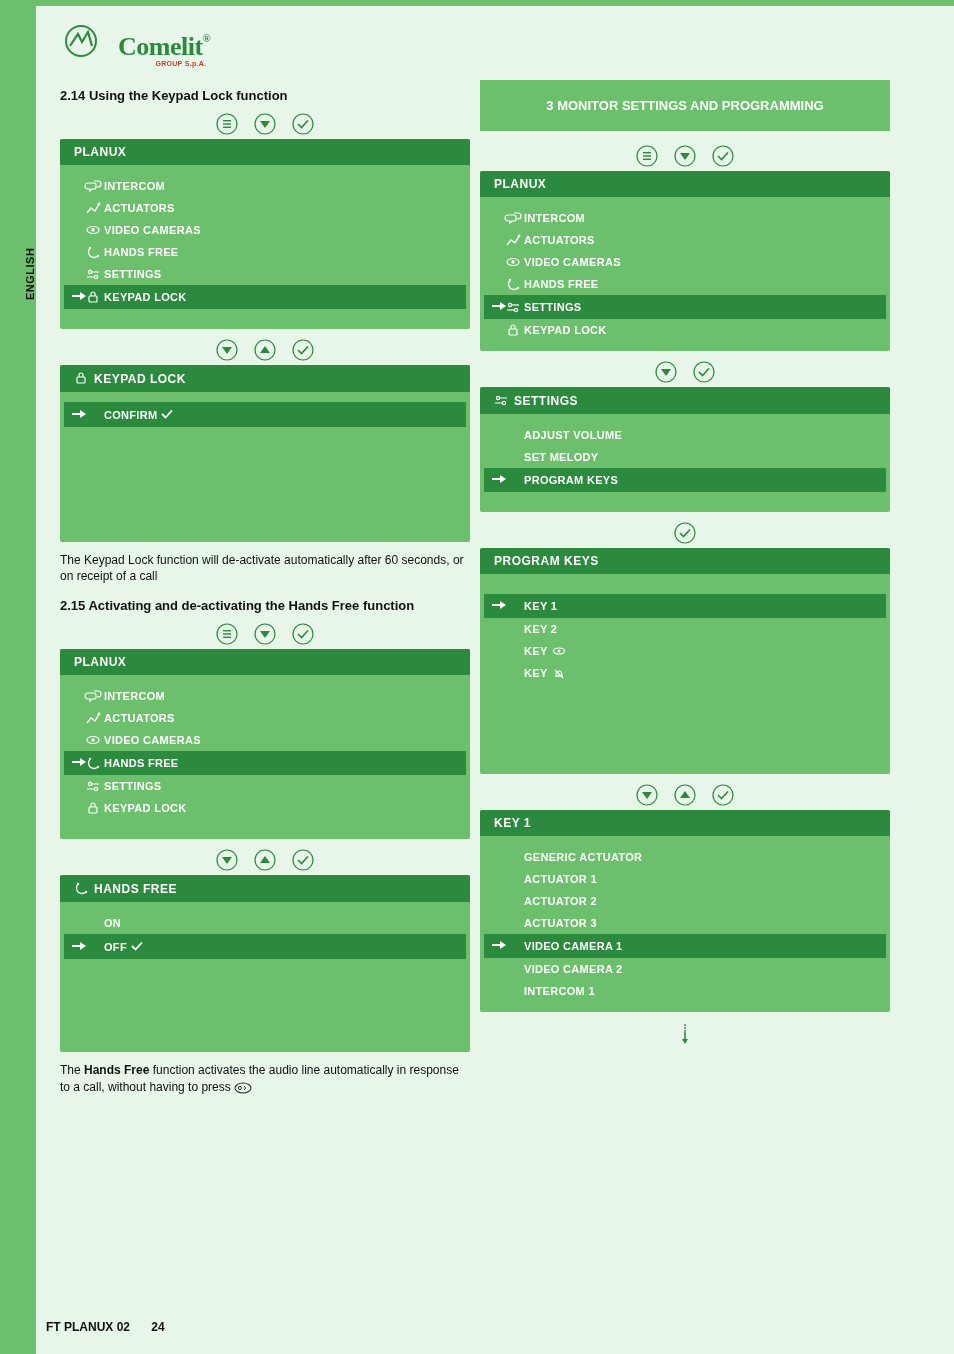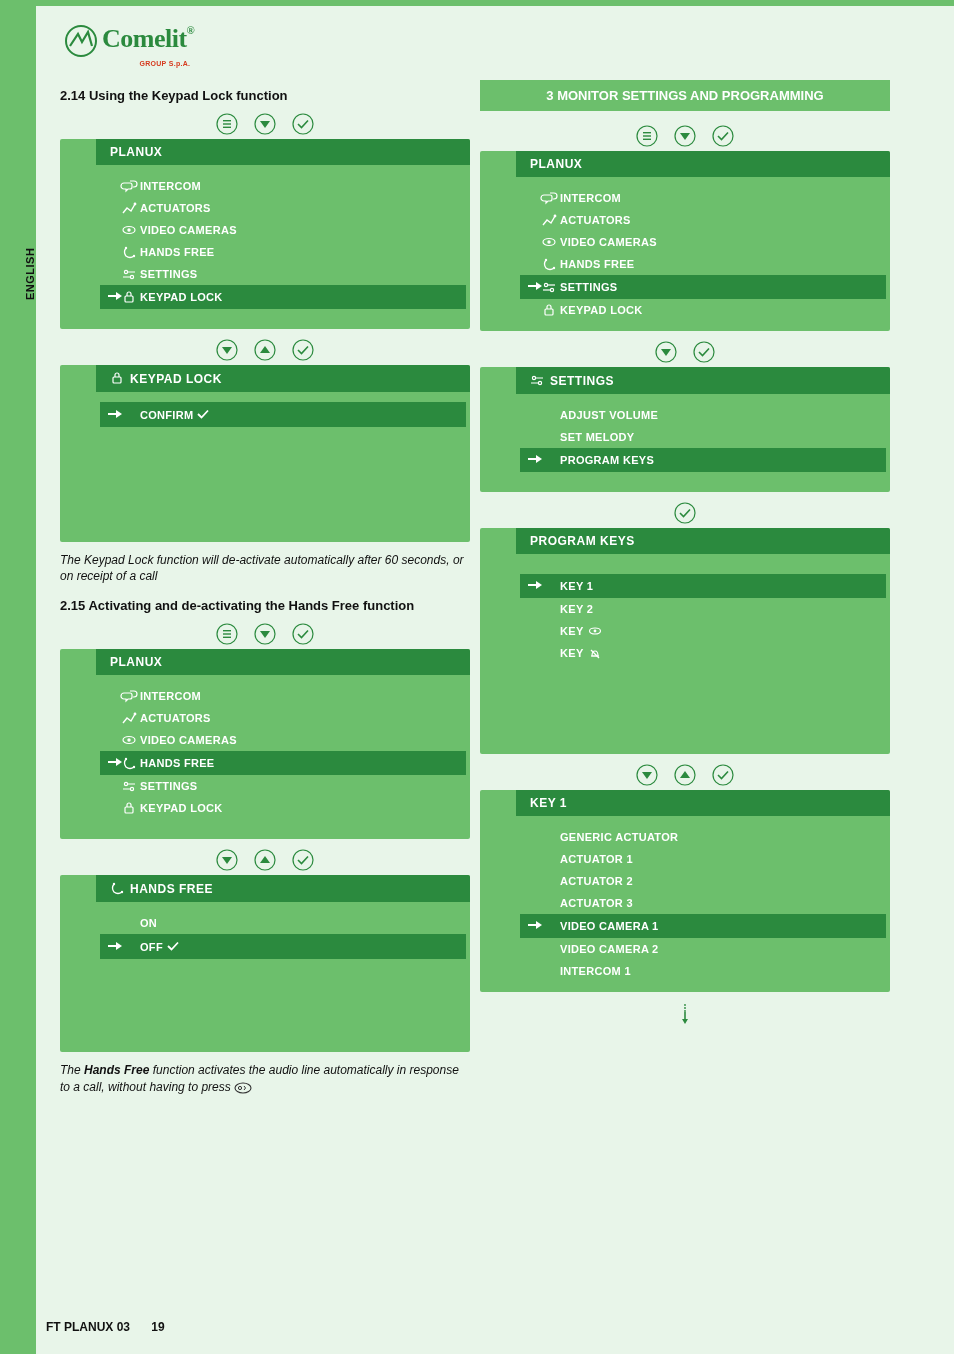--- a/index.html
+++ b/index.html
@@ -29,48 +29,48 @@
 
   .page { position: absolute; top: 80px; left: 60px; right: 40px; bottom: 60px; }
 
   .col { width: 410px; }
   .col-left { position: absolute; left: 0; top: 0; }
   .col-right { position: absolute; left: 420px; top: 0; width: 410px; }
 
   h3.section-title { font-size: 13px; font-weight: bold; margin: 8px 0 10px 0; }
   .section-bar {
     background: #6cbf6c; color: #fff; font-weight: bold; font-size: 13px;
-    padding: 8px 0; text-align: center; margin-bottom: 14px;
+    padding: 18px 0; text-align: center; margin-bottom: 14px;
   }
   h3.section-title .circled-num {
     display: inline-block; width: 16px; height: 16px; border:1px solid #2b8a3e; border-radius:50%;
     font-size:10px; line-height:14px; text-align:center; color:#2b8a3e; vertical-align: middle; margin-left:2px;
   }
 
   .nav-icons { text-align: center; margin: 6px 0 4px 0; }
   .nav-icons .ic { display: inline-block; width: 22px; height: 22px; margin: 0 6px; vertical-align: middle; }
 
-  .panel { background: #6cbf6c; border-radius: 2px; overflow: hidden; margin-bottom: 10px; padding-left: 36px; }
+  .panel { background: #6cbf6c; border-radius: 2px; overflow: hidden; margin-bottom: 10px; }
   .panel .hdr { background: #2b8a3e; color: #fff; font-weight: bold; font-size: 12px; padding: 6px 14px; letter-spacing: 0.5px; }
   .panel .hdr.with-icon svg { vertical-align: -2px; margin-right: 6px; }
   .panel .body { padding: 10px 4px 10px 4px; min-height: 40px; }
   .panel .row {
     position: relative;
     color: #fff; font-weight: bold; font-size: 11px; letter-spacing: 0.3px;
     padding: 5px 14px 5px 40px;
   }
   .panel .row.hl { background: #2b8a3e; margin: 0; padding-top:6px; padding-bottom:6px; }
   .panel .row .arrow { position: absolute; left: 8px; top: 50%; transform: translateY(-50%); }
   .panel .row .r-icon { position: absolute; left: 22px; top: 50%; transform: translateY(-50%); width:14px; height:14px; }
   .panel .row .r-icon svg { width:14px; height:14px; display:block; }
   .panel .row .inline-icon svg { width:12px; height:12px; vertical-align:-2px; margin-left:2px; }
   .panel .row .chk svg { width:12px; height:12px; vertical-align:-1px; margin-left:4px; }
   .panel .spacer { height: 10px; }
 
-  .body-text { font-size: 12px; line-height: 1.35; margin: 6px 0 14px 0; font-style: italic; }
+  .body-text { font-size: 12px; line-height: 1.35; margin: 6px 0 14px 0; }
 
   .footer { position: absolute; bottom: 20px; left: 46px; font-size: 12px; font-weight: bold; }
   .footer .pn { margin-left: 18px; }
 
   .continue-arrow { text-align:center; margin-top:6px; }
 
   
   svg { overflow: visible; }
 </style>
 </head>
@@ -155,21 +155,21 @@
       <circle cx="17" cy="17" r="15" fill="none" stroke="#2b8a3e" stroke-width="2"></circle>
       <path d="M6 22 L14 10 L18 18 L24 8 L28 22" fill="none" stroke="#2b8a3e" stroke-width="2.2"></path>
     </g>
   </defs>
 </svg>
 
 <div class="side-bar-green"></div>
 <div class="top-band"></div>
 
 <div class="logo-wrap">
-  <div style="display:flex;align-items:flex-start;gap:4px">
+  <div style="display:flex;align-items:flex-end;gap:20px">
     <span class="logo-icon"><svg viewBox="0 0 34 34">
           <use href="#ic-logo-mark"></use>
         </svg></span>
     <span class="logo-text"><span>Comelit</span><span class="reg">®</span></span>
   </div>
   <div class="logo-sub">GROUP S.p.A.</div>
 </div>
 
 <div class="side-tab">ENGLISH</div>
 
@@ -510,15 +510,15 @@
       <svg width="12" height="22" viewBox="-6 -10 12 22">
           <use href="#ic-cont-down"></use>
         </svg>
     </div>
 
   </div>
 
 </div>
 
 <div class="footer">
-  <span>FT PLANUX 03</span>
-  <span class="pn">19</span>
+  <span>FT PLANUX 02</span>
+  <span class="pn">24</span>
 </div>
 
 </body></html>

